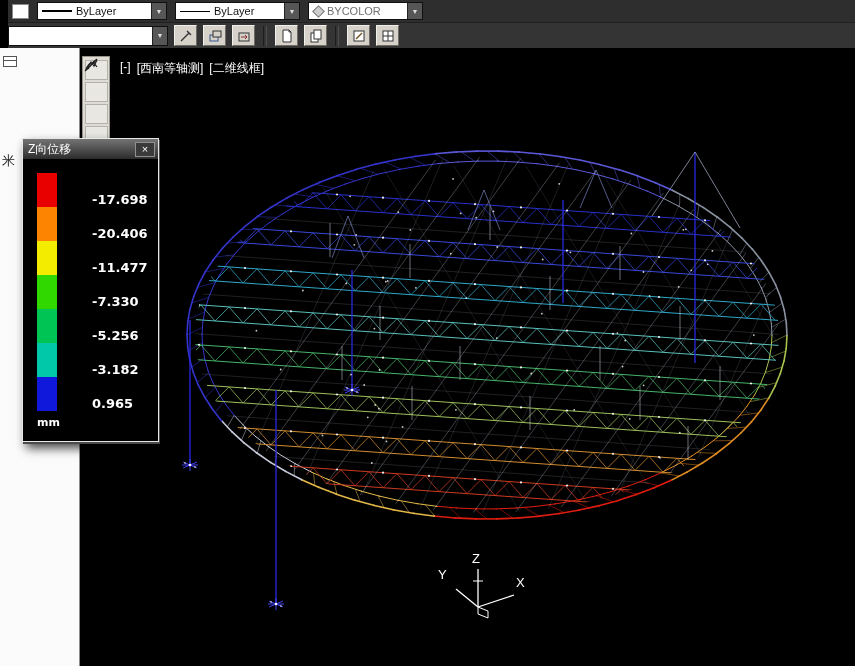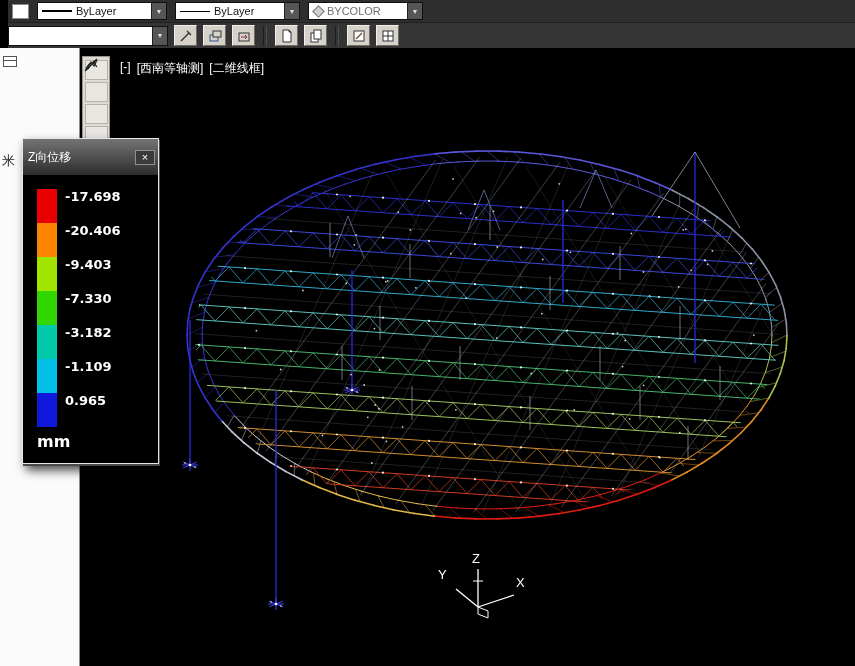--- a/index.html
+++ b/index.html
@@ -40,28 +40,28 @@
 
   
   .ucs{position:absolute;left:350px;top:503px;width:110px;height:72px;color:#fff;font-size:13px;z-index:3;}
   .ucs span{position:absolute;}
   .ucs-z{left:42px;top:0;}
   .ucs-y{left:8px;top:16px;}
   .ucs-x{left:86px;top:24px;}
 
   
   .palette{position:absolute;left:22px;top:138px;width:137px;z-index:6;background:#000;border:1px solid #e6e6e6;box-shadow:1px 2px 0 #4a4a4a,4px 6px 10px rgba(0,0,0,.75);}
-  .pal-title{height:36px;background:linear-gradient(#747474,#2c2c2c);display:flex;align-items:center;color:#fff;font-size:12px;padding:0 3px 0 5px;}
+  .pal-title{height:20px;background:linear-gradient(#747474,#2c2c2c);display:flex;align-items:center;color:#fff;font-size:12px;padding:0 3px 0 5px;}
   .pal-title .ptxt{flex:1;}
   .pal-close{width:20px;height:15px;background:#3a3a3a;border:1px solid #909090;color:#fff;font-size:11px;line-height:12px;text-align:center;padding:0;cursor:pointer;}
   .pal-body{padding:14px 6px 12px 14px;}
-  .legend-row{display:flex;align-items:flex-start;height:34px;}
+  .legend-row{display:flex;align-items:flex-end;height:34px;gap:27px;}
   .legend-chip{width:20px;height:34px;flex:none;}
   .legend-value{margin-left:8px;color:#fff;font-size:13px;font-weight:bold;font-family:"DejaVu Sans",sans-serif;white-space:nowrap;}
-  .legend-unit{color:#fff;font-size:16px;font-weight:bold;margin-top:5px;font-family:"DejaVu Sans",sans-serif;}
+  .legend-unit{color:#fff;font-size:11px;font-weight:bold;margin-top:5px;font-family:"DejaVu Sans",sans-serif;}
 
   .icon-svg{display:block;}
 </style>
 </head>
 <body>
 
 <div class="trow r1">
   <button class="swatch"></button>
 
   <div class="combo w130">
@@ -722,34 +722,34 @@
   <div class="pal-body">
     <div class="legend-row">
         <div class="legend-chip" style="background: rgb(232, 0, 0);"></div>
         <div class="legend-value">-17.698</div>
       </div>
     <div class="legend-row">
         <div class="legend-chip" style="background: rgb(252, 132, 0);"></div>
         <div class="legend-value">-20.406</div>
       </div>
     <div class="legend-row">
-        <div class="legend-chip" style="background: rgb(160, 228, 0);"></div>
-        <div class="legend-value">-9.403</div>
+        <div class="legend-chip" style="background: rgb(244, 236, 0);"></div>
+        <div class="legend-value">-11.477</div>
       </div>
     <div class="legend-row">
         <div class="legend-chip" style="background: rgb(48, 216, 0);"></div>
         <div class="legend-value">-7.330</div>
       </div>
     <div class="legend-row">
+        <div class="legend-chip" style="background: rgb(0, 196, 84);"></div>
+        <div class="legend-value">-5.256</div>
+      </div>
+    <div class="legend-row">
         <div class="legend-chip" style="background: rgb(0, 200, 168);"></div>
         <div class="legend-value">-3.182</div>
-      </div>
-    <div class="legend-row">
-        <div class="legend-chip" style="background: rgb(0, 192, 232);"></div>
-        <div class="legend-value">-1.109</div>
       </div>
     <div class="legend-row">
         <div class="legend-chip" style="background: rgb(16, 24, 220);"></div>
         <div class="legend-value">0.965</div>
       </div>
     <div class="legend-unit">mm</div>
   </div>
 </div>
 
 </body></html>

